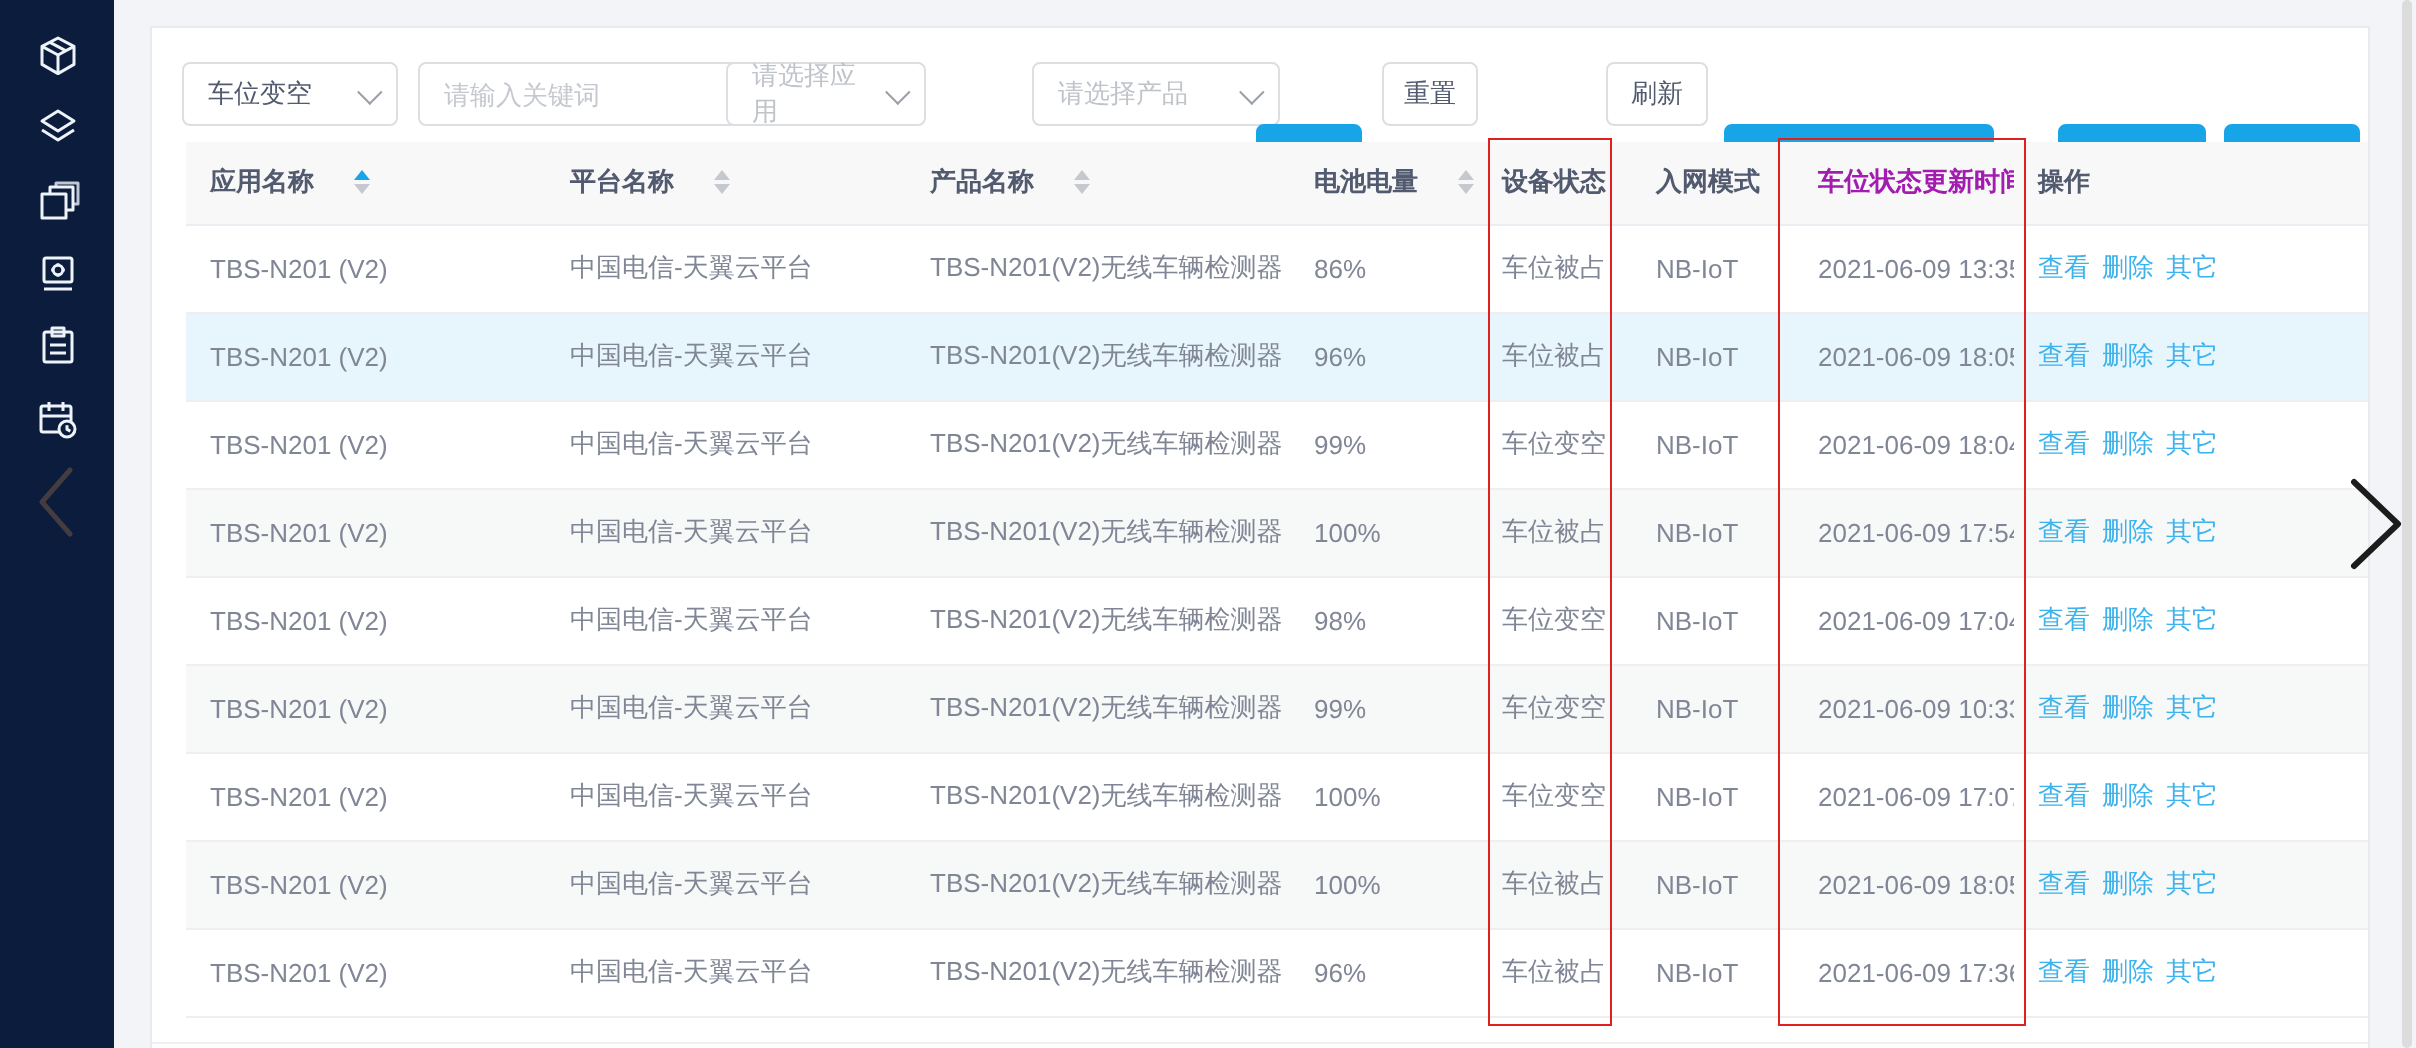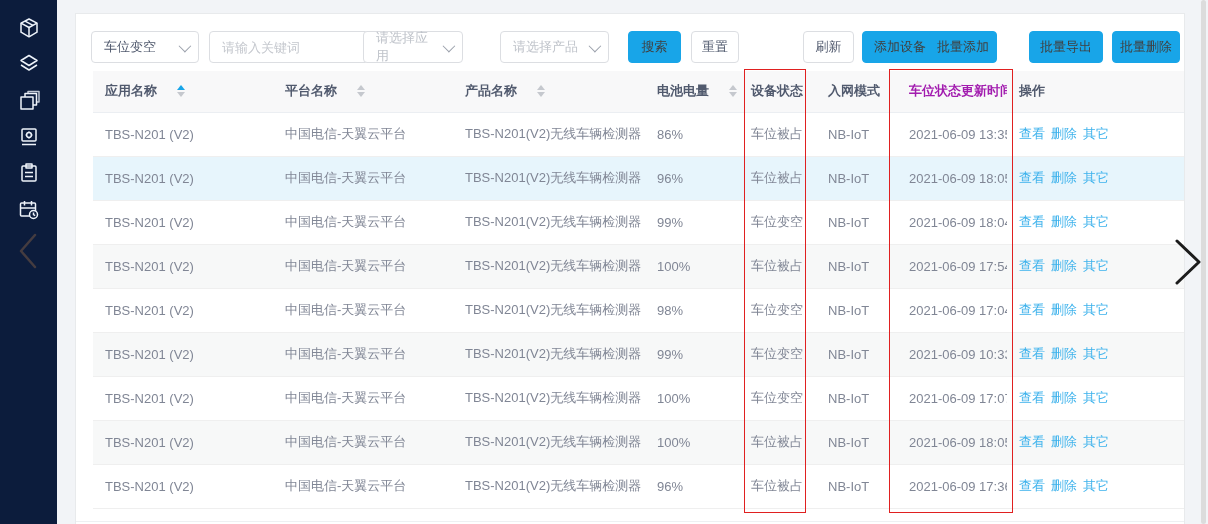--- a/index.html
+++ b/index.html
@@ -21,21 +21,21 @@
 
   
   .ctrl{ position:absolute; top:17px; height:32px; border:1px solid #dcdee2; border-radius:4px; background:#fff; font-size:13px; color:#515a6e; display:flex; align-items:center; }
   .select{ justify-content:space-between; padding:0 10px 0 12px; cursor:pointer; }
   .select .ph{ color:#bfc3ca; }
   .chev{ width:9px; height:9px; border-right:1.5px solid #9aa0ab; border-bottom:1.5px solid #9aa0ab; transform:rotate(45deg) translateY(-2px); margin-left:8px; flex:0 0 auto;}
   .tin{ padding:0 12px; }
   .tin input{ border:none; outline:none; width:100%; font-size:13px; color:#515a6e; font-family:inherit; background:transparent;}
   .tin input::placeholder{ color:#c5c8ce; }
   .btn{ position:absolute; top:17px; height:32px; border-radius:4px; font-size:13px; display:flex; align-items:center; justify-content:center; cursor:pointer; }
-  .btn.blue{ background:var(--accent); color:#404040; border:1px solid var(--accent); }
+  .btn.blue{ background:var(--accent); color:#404040; border:1px solid var(--accent);margin-top:31px; }
   .btn.white{ background:#fff; color:#515a6e; border:1px solid #dcdee2; }
 
   
   table{ position:absolute; left:17px; top:57px; width:1091px; border-collapse:collapse; table-layout:fixed; }
   th,td{ text-align:left; padding:0 12px; font-size:13px; white-space:nowrap; overflow:hidden; }
   thead tr{ height:41px; background:#f8f8f9; }
   th{ color:#515a6e; font-weight:700; border-bottom:1px solid #ebeef2; }
   th .hd{ display:inline-flex; align-items:center; gap:20px; cursor:pointer;}
   th.strong span.lbl{ color:#a21caf; }
   tbody tr{ height:44px; border-bottom:1px solid #efefef; background:#fff;}
@@ -118,21 +118,21 @@
     <span>车位变空</span>
     <span class="chev"></span>
   </div>
   <div class="ctrl tin" style="left:133px;width:160px">
     <input placeholder="请输入关键词" style="">
   </div>
   <div class="ctrl select" style="left:287px;width:100px">
     <span class="ph">请选择应用</span>
     <span class="chev"></span>
   </div>
-  <div class="ctrl select" style="left:424px;width:109px">
+  <div class="ctrl select" style="left:440px;width:124px">
     <span class="ph">请选择产品</span>
     <span class="chev"></span>
   </div>
   <div class="btn blue" style="left:552px;width:53px">搜索</div>
   <div class="btn white" style="left:615px;width:48px">重置</div>
   <div class="btn white" style="left:727px;width:51px">刷新</div>
   <div class="btn blue" style="left:786px;width:76px">添加设备</div>
   <div class="btn blue" style="left:853px;width:68px">批量添加</div>
   <div class="btn blue" style="left:953px;width:74px">批量导出</div>
   <div class="btn blue" style="left:1036px;width:68px">批量删除</div>

